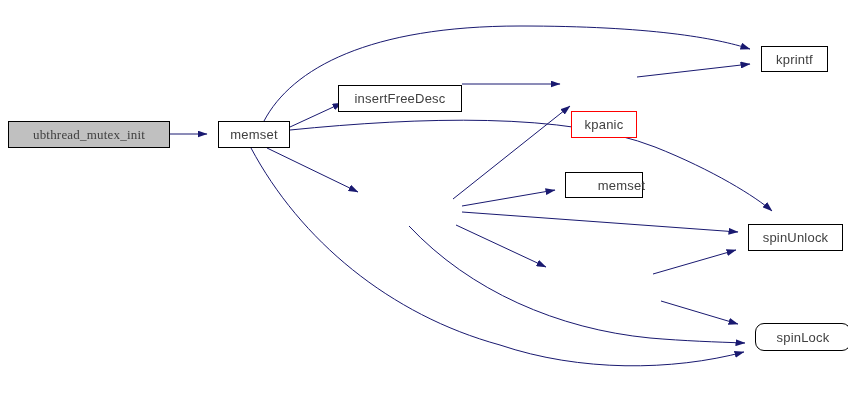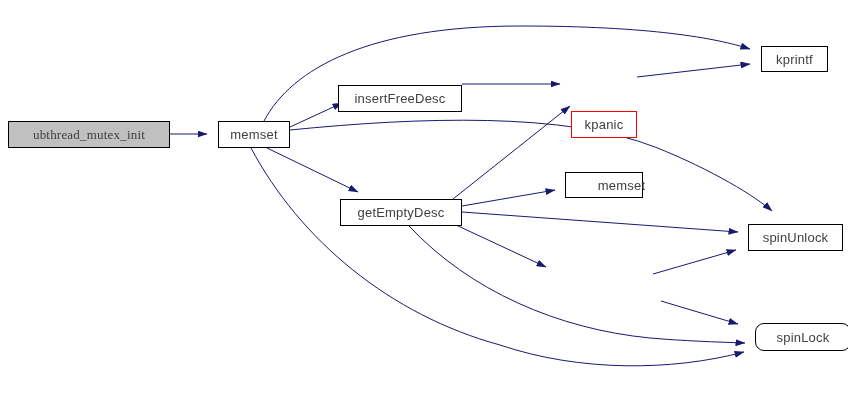--- a/index.html
+++ b/index.html
@@ -65,17 +65,16 @@
     <path class="edge" d="M653,274 L736,250" marker-end="url(#arrow)"></path>
     <path class="edge" d="M661,301 L738,324" marker-end="url(#arrow)"></path>
   </svg>
 
   <div id="n-ubthread" class="node current">ubthread_mutex_init</div>
   <div id="n-kmalloc" class="node">memset</div>
   <div id="n-insert" class="node">insertFreeDesc</div>
   <div id="n-kpanic" class="node highlight">kpanic</div>
   <div id="n-kprintf" class="node">kprintf</div>
   <div id="n-memset" class="node">memset</div>
-  <div id="n-getempty" class="node">getEmptyDesc</div>
   <div id="n-spinunlk" class="node">spinUnlock</div>
   <div id="n-spinlock" class="node">spinLock</div>
 
 </div>
 
 </body></html>

